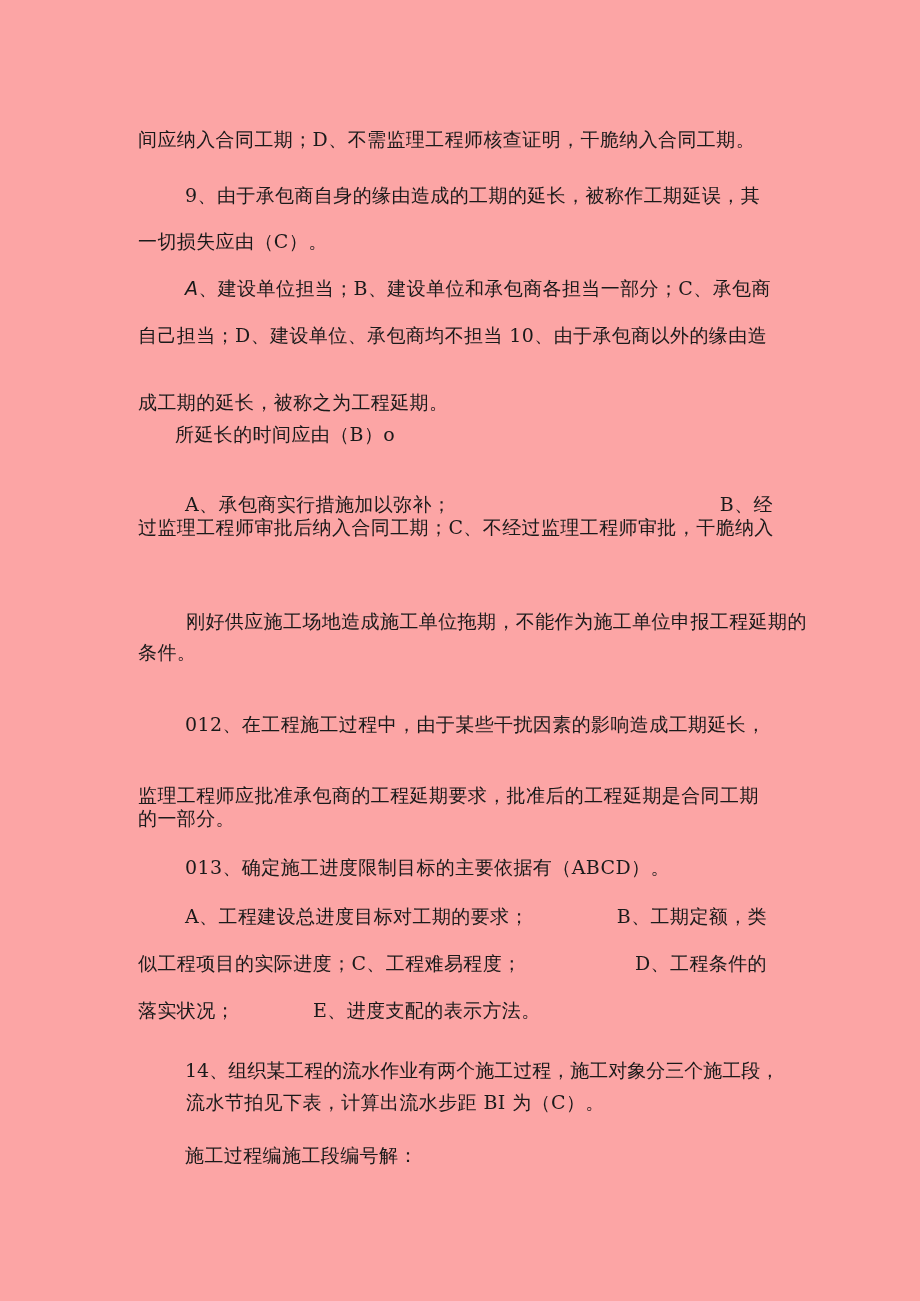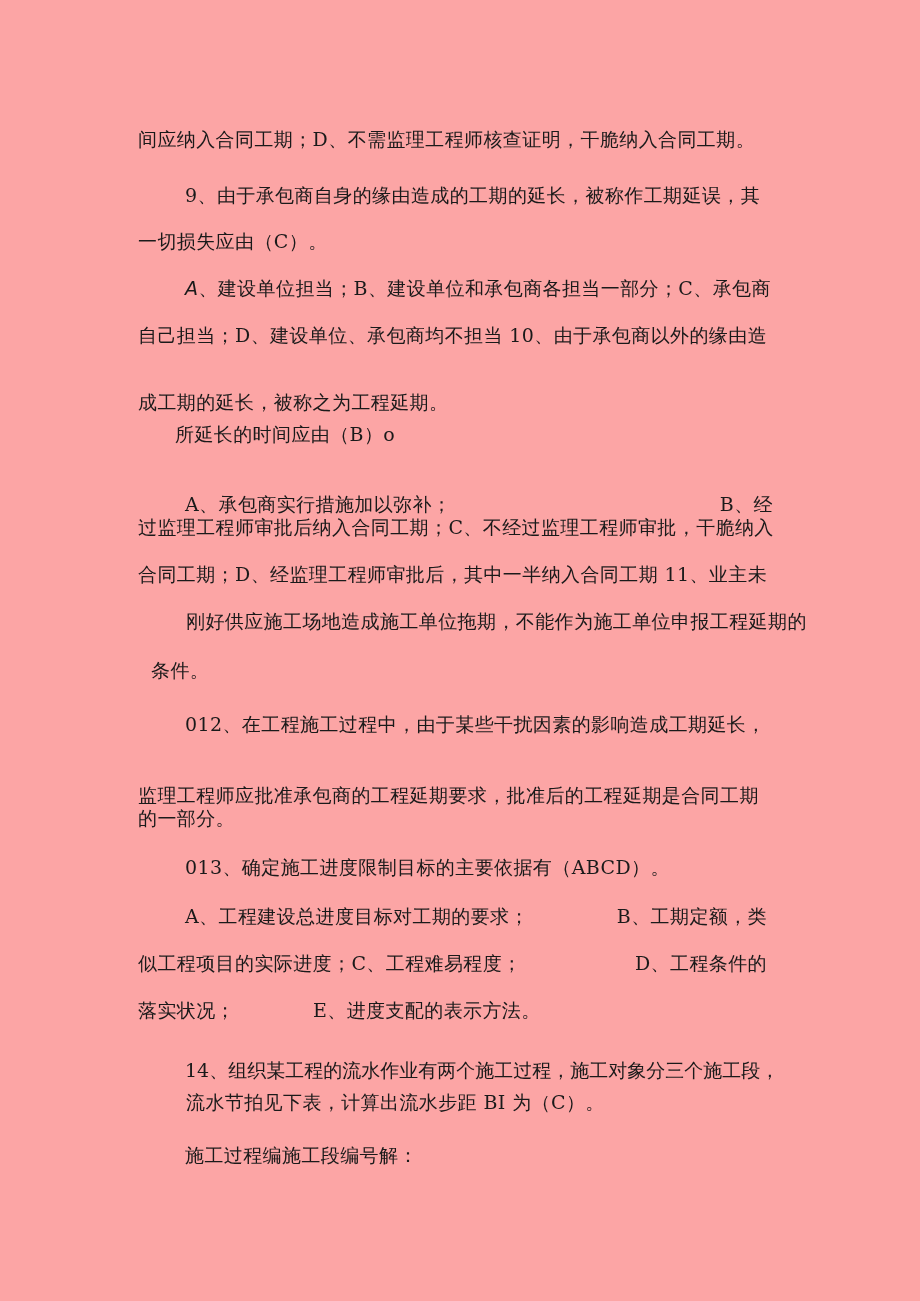--- a/index.html
+++ b/index.html
@@ -71,27 +71,24 @@
     <span>所延长的时间应由（B）o</span>
   </div>
 
   <div class="line justify" style="top:492px; left:185px; width:588px;">
     <span class="seg">A、承包商实行措施加以弥补；</span>
     <span class="seg">B、经</span>
   </div>
   <div class="line" style="top:515px;">
     <span>过监理工程师审批后纳入合同工期；C、不经过监理工程师审批，干脆纳入</span>
   </div>
-  <div class="line" style="top:562px;">
-    <span>合同工期；D、经监理工程师审批后，其中一半纳入合同工期 11、业主未</span>
-  </div>
   <div class="line" style="top:609px;margin-left:48px;">
     <span>刚好供应施工场地造成施工单位拖期，不能作为施工单位申报工程延期的</span>
   </div>
-  <div class="line" style="top:658px;margin-left:13px;">
+  <div class="line" style="top:640px;">
     <span>条件。</span>
   </div>
 
   <div class="line indent" style="top:712px;">
     <span>012、在工程施工过程中，由于某些干扰因素的影响造成工期延长，</span>
   </div>
   <div class="line" style="top:783px;">
     <span>监理工程师应批准承包商的工程延期要求，批准后的工程延期是合同工期</span>
   </div>
   <div class="line" style="top:806px;">

